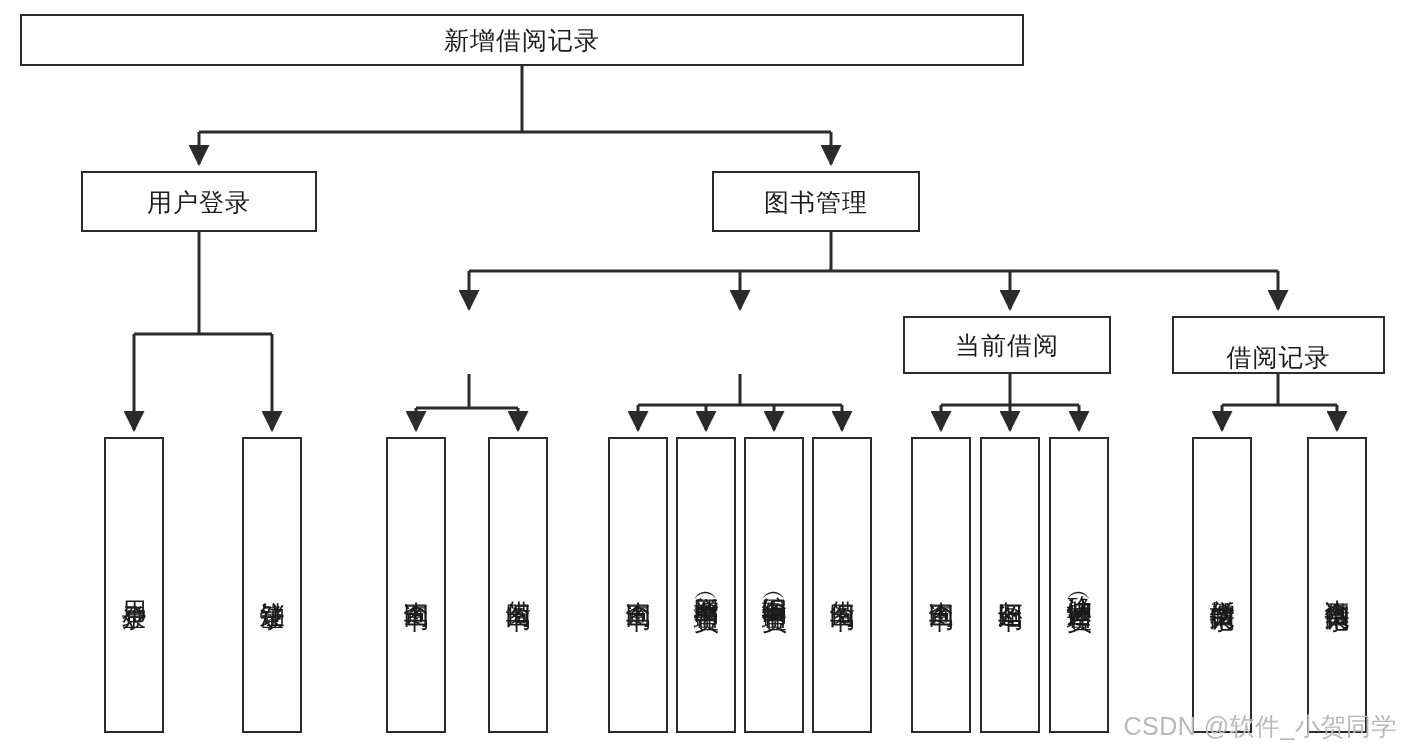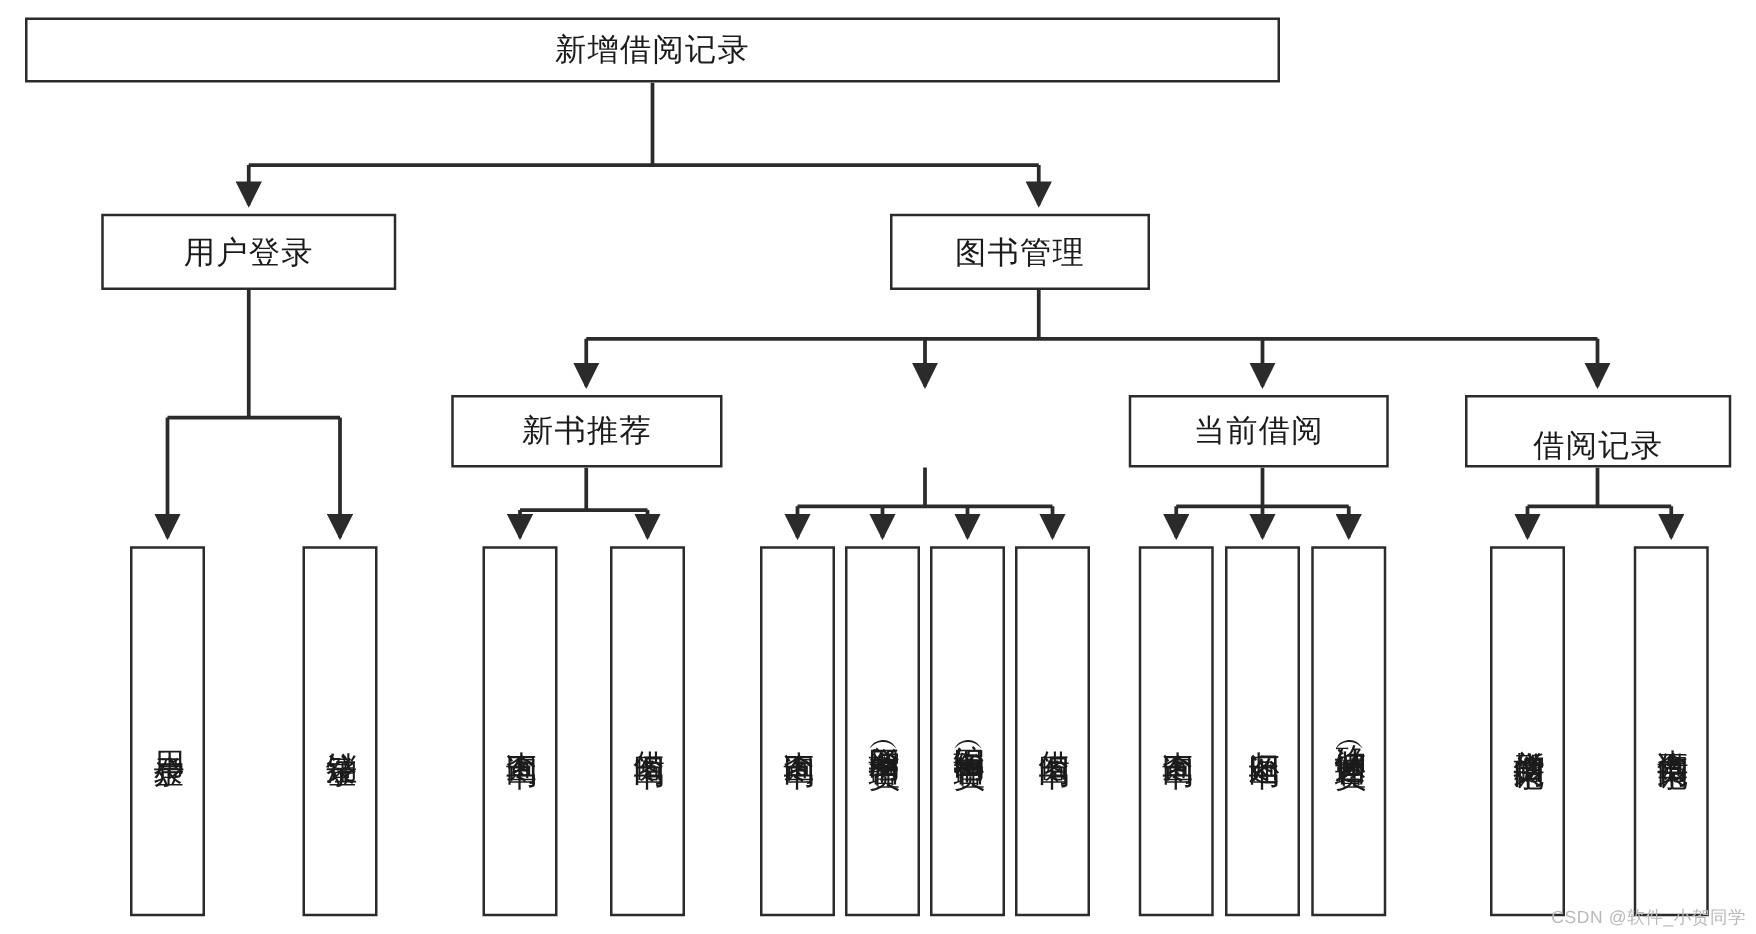--- a/index.html
+++ b/index.html
@@ -52,21 +52,21 @@
   .node.vert .vlabel {
     writing-mode: vertical-rl;
     text-orientation: upright;
     display: block;
     white-space: nowrap;
   }
   .watermark {
     position: absolute;
     right: 8px;
     bottom: 4px;
-    font-size: 14px;
+    font-size: 25px;
     color: #b9b9b9;
     letter-spacing: 0.5px;
     white-space: nowrap;
   }
 </style>
 </head>
 <body>
 
 <div id="canvas">
 
@@ -124,23 +124,20 @@
     <span>新增借阅记录</span>
   </div>
 
   <div class="node horiz" style="left:81px; top:171px; width:236px; height:61px;">
     <span>用户登录</span>
   </div>
   <div class="node horiz" style="left:712px; top:171px; width:208px; height:61px;">
     <span>图书管理</span>
   </div>
 
-  <div class="node horiz" style="left:361px; top:316px; width:217px; height:58px;">
-    <span>新书推荐</span>
-  </div>
   <div class="node horiz" style="left:903px; top:316px; width:208px; height:58px;">
     <span>当前借阅</span>
   </div>
   <div class="node horiz" style="left:1172px; top:316px; width:213px; height:58px;align-items:flex-end;">
     <span>借阅记录</span>
   </div>
 
   <div class="node vert" style="left:104px; top:437px; width:60px; height:296px;">
     <span class="vlabel">用户登录</span>
   </div>

